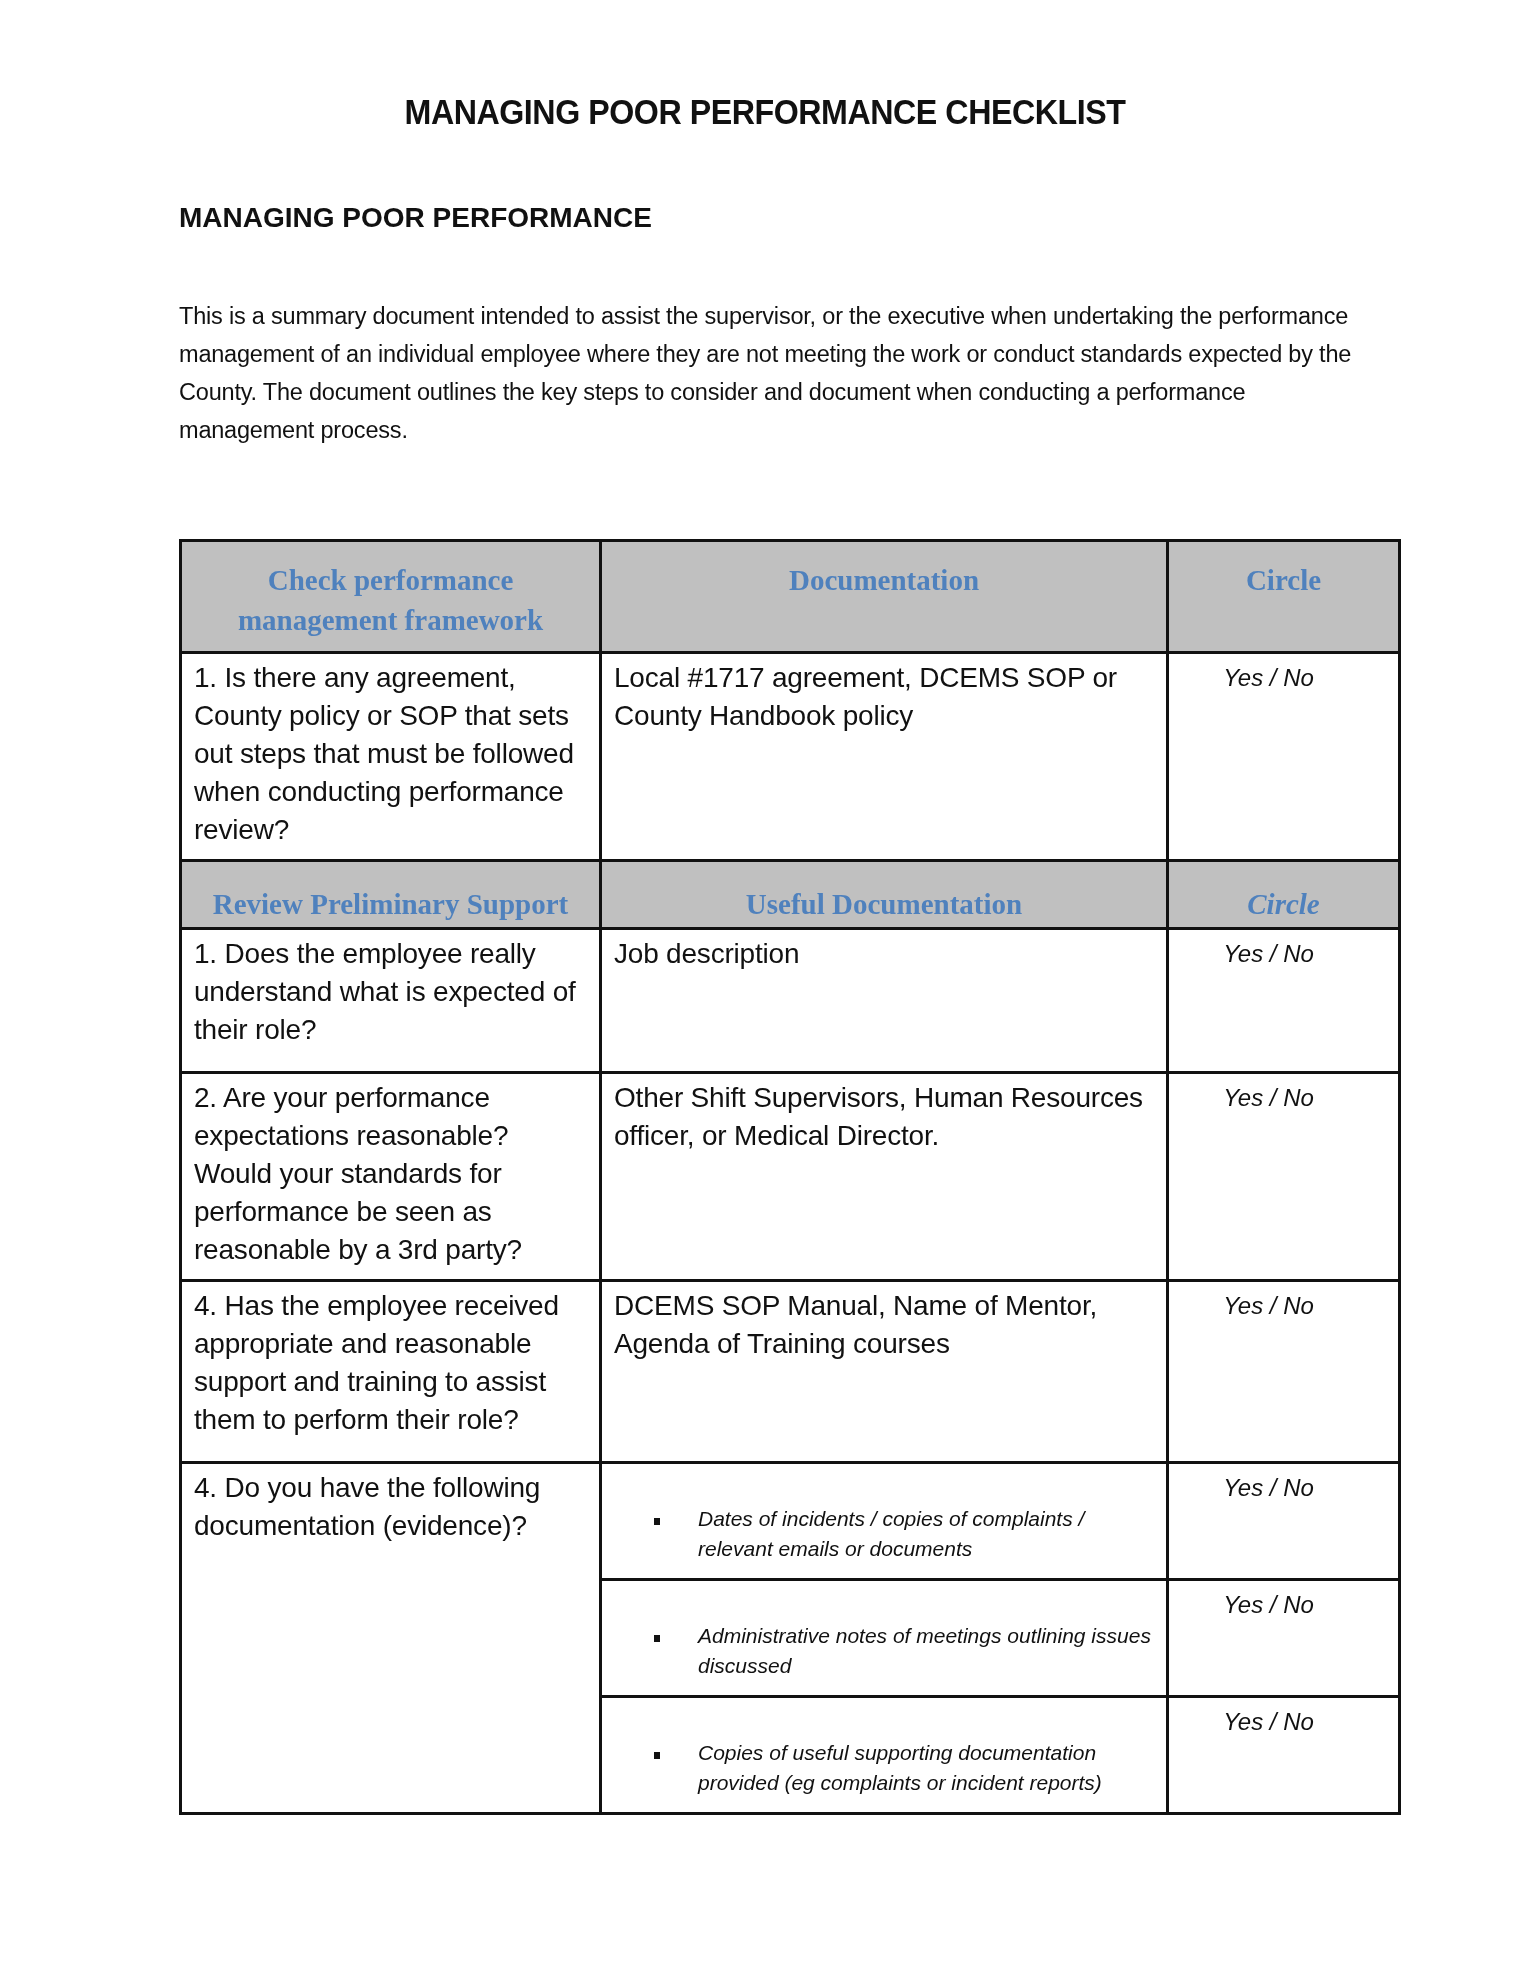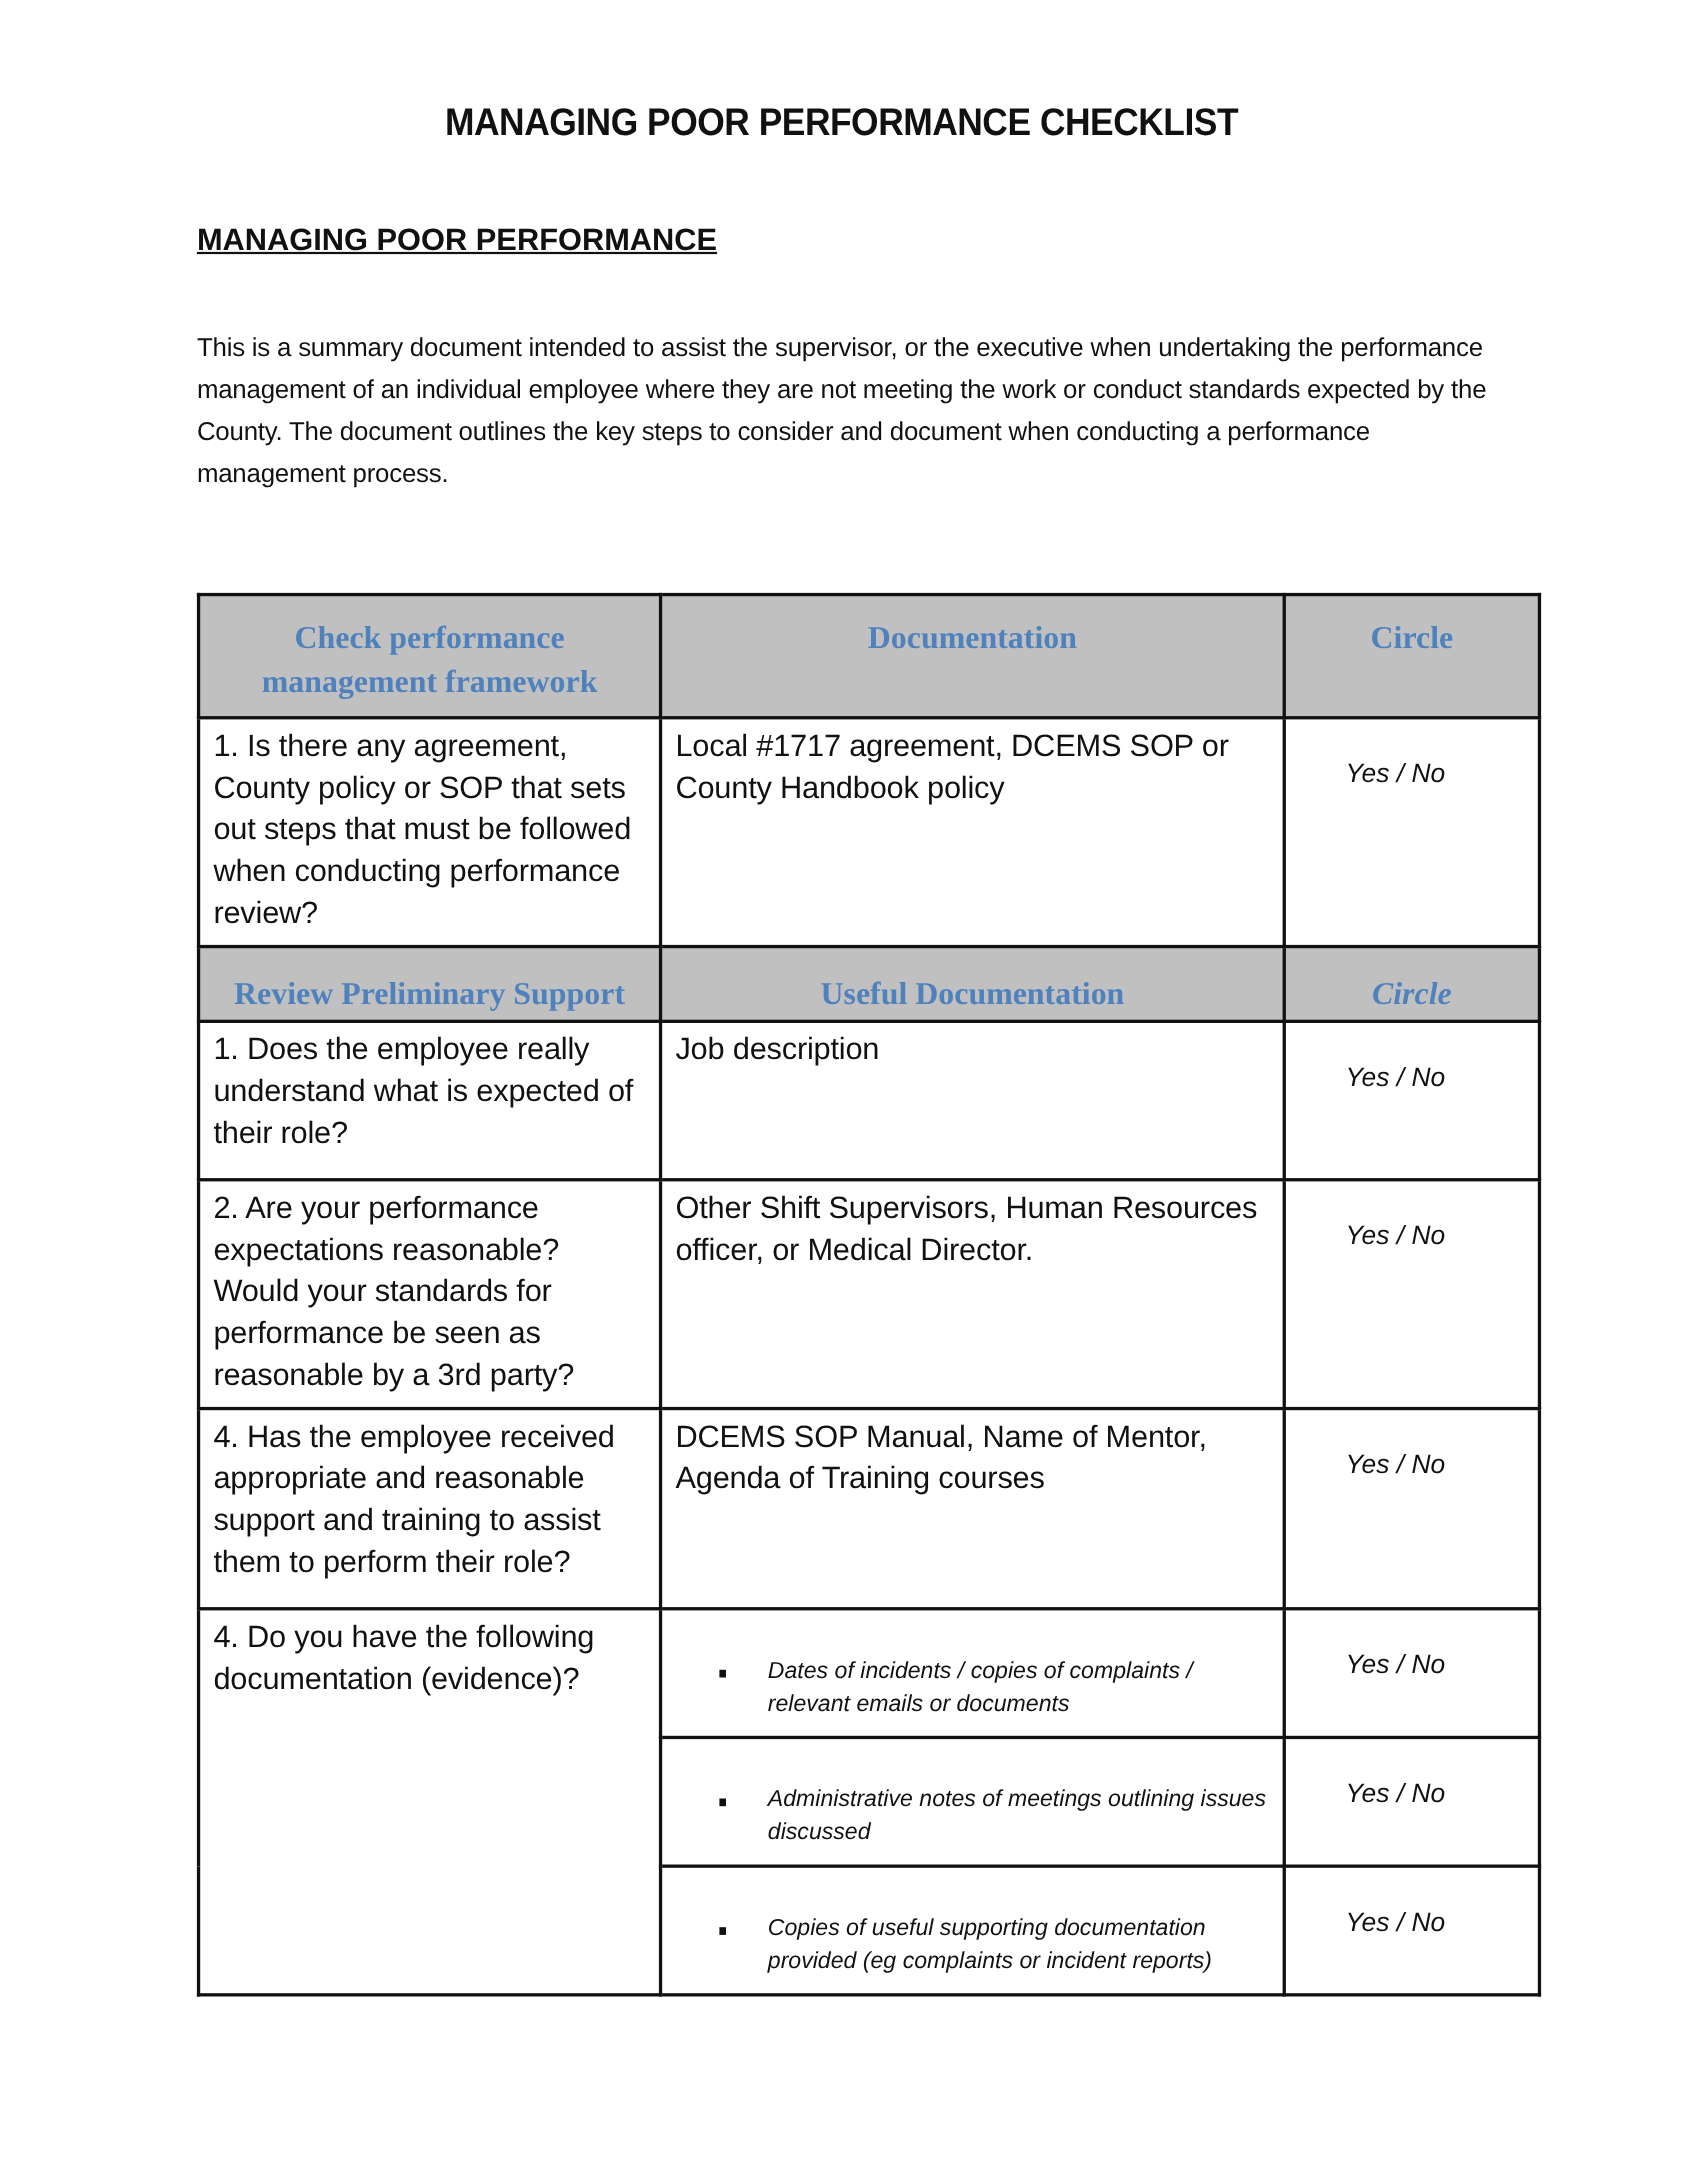--- a/index.html
+++ b/index.html
@@ -1,34 +1,34 @@
 <!DOCTYPE html>
 <html><head>
 <meta charset="utf-8">
 <style>
   html, body { margin:0; padding:0; background:#ffffff; }
   body { width:1530px; height:1980px; position:relative; overflow:hidden;
          font-family:"Liberation Sans", sans-serif; color:#111; }
   .title { position:absolute; left:0; width:1530px; top:92px; text-align:center;
            font-family:"Liberation Sans Narrow","Liberation Sans", sans-serif; font-weight:bold; font-size:35px;
            letter-spacing:-0.5px; transform:scaleX(0.92); }
-  .subtitle { position:absolute; left:179px; top:202px; font-weight:bold; font-size:28px;text-decoration:underline; }
+  .subtitle { position:absolute; left:179px; top:202px; font-weight:bold; font-size:28px; }
   .intro { position:absolute; left:179px; top:297px; width:1200px; font-size:23.5px; line-height:38px;
            letter-spacing:-0.2px; }
   table.check { position:absolute; left:179px; top:539px; border-collapse:collapse; width:1219px;
                 table-layout:fixed; }
   table.check td { border:3px solid #111; vertical-align:top; padding:0; }
   col.c1 { width:420px; } col.c2 { width:567px; } col.c3 { width:232px; }
   .hdr td { background:#c0c0c0; }
   .hdr-txt { font-family:"Liberation Serif", serif; font-weight:bold; color:#4f81bd;
              font-size:29px; line-height:40px; padding:18px 12px 6px 12px;text-align:center; }
   .hdr2 .hdr-txt { padding:22px 12px 2px 12px; }
   .italic { font-style:italic; }
   .cell { font-size:28px; line-height:38px; padding:5px 12px 10px 12px; letter-spacing:-0.2px; }
-  .yn { text-align:center; font-style:italic; font-size:24px; line-height:38px; padding:5px 30px 0 0;margin-top:26px; }
+  .yn { text-align:center; font-style:italic; font-size:24px; line-height:38px; padding:5px 30px 0 0; }
   .bullet-row { display:flex; padding:8px 12px 14px 52px;margin-top:32px; }
   .bullet { width:6px; height:7px; background:#111; margin-top:14px; margin-right:38px; flex:none; }
   .bullet-txt { font-style:italic; font-size:21px; line-height:30px; }
 </style>
 </head>
 <body>
 
 <div class="title">MANAGING POOR PERFORMANCE CHECKLIST</div>
 <div class="subtitle">MANAGING POOR PERFORMANCE</div>
 <div class="intro">This is a summary document intended to assist the supervisor, or the executive when undertaking the performance management of an individual employee where they are not meeting the work or conduct standards expected by the County. The document outlines the key steps to consider and document when conducting a performance management process.</div>

